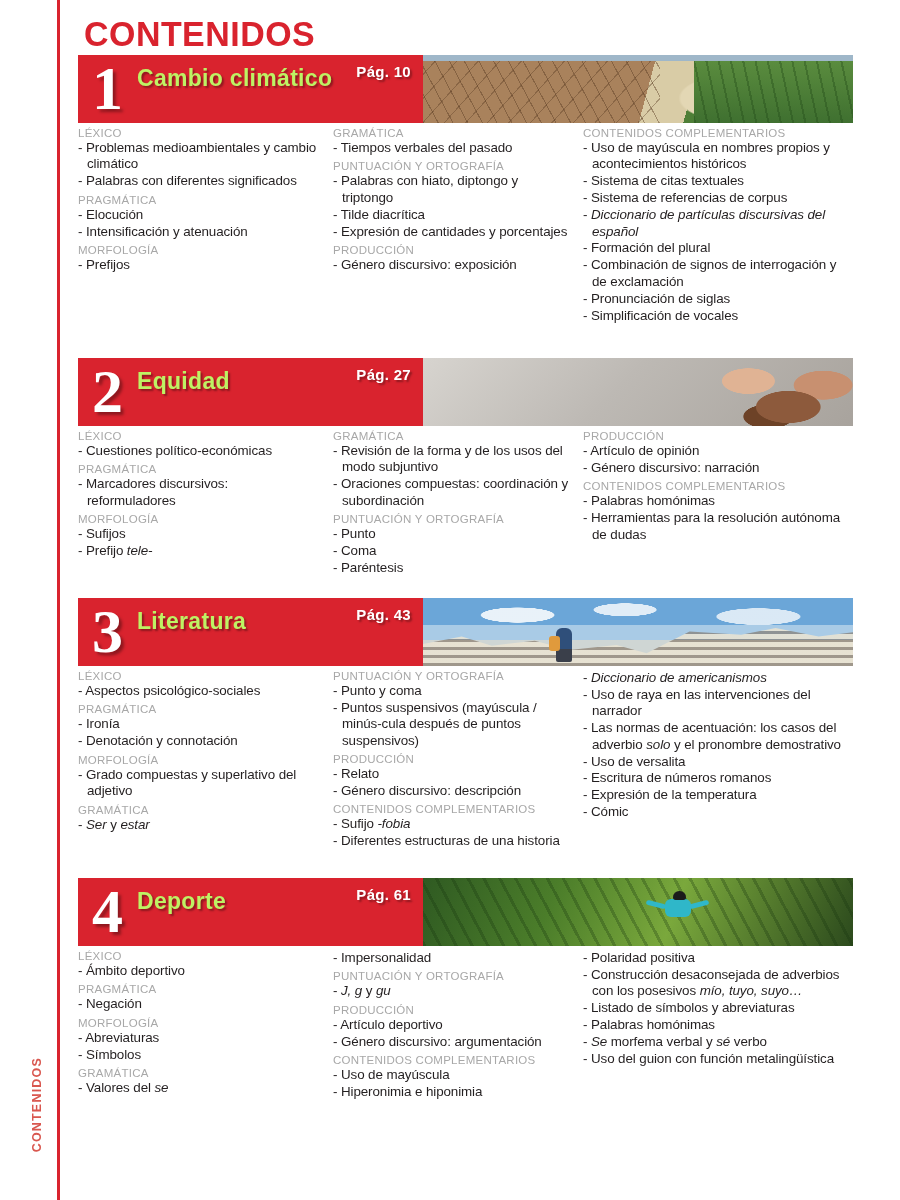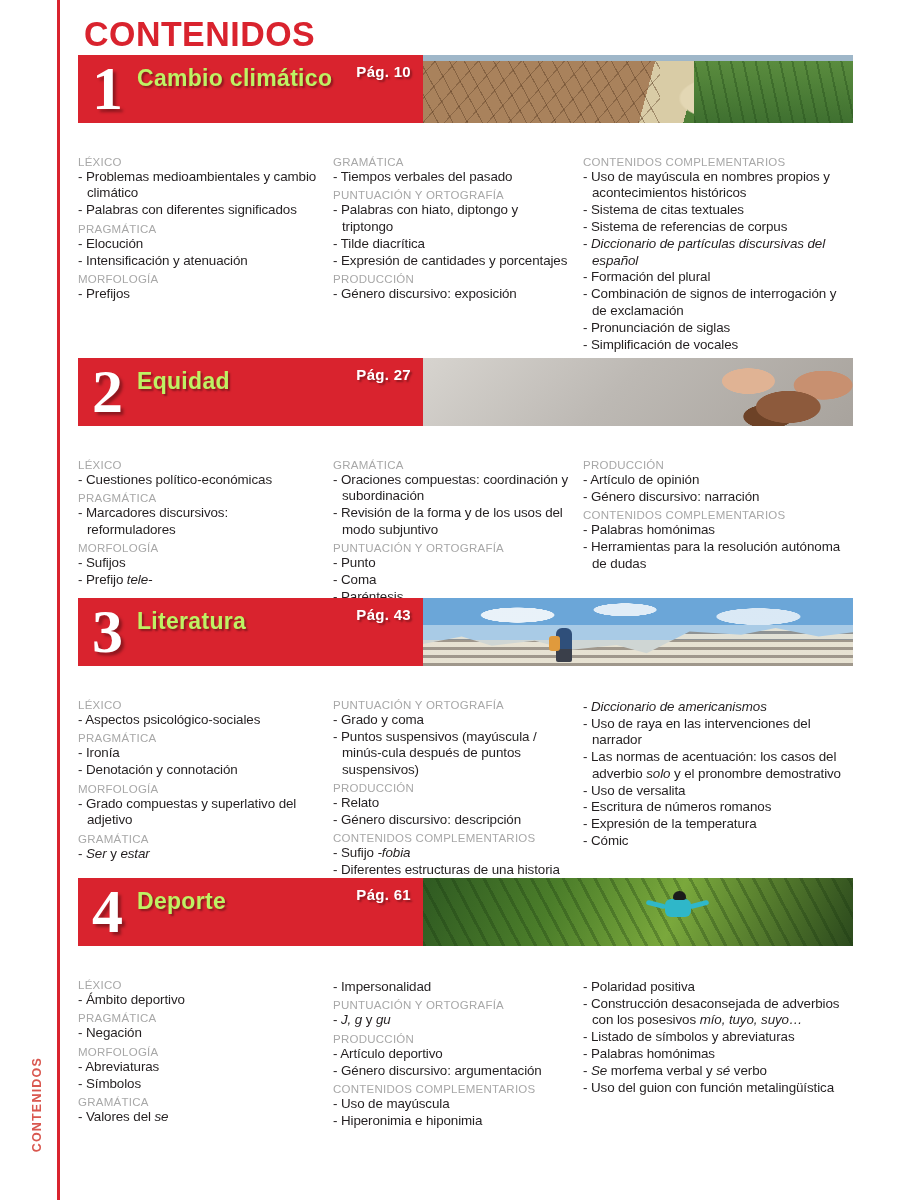--- a/index.html
+++ b/index.html
@@ -223,22 +223,21 @@
   }
   .photo-sport .arm-l, .photo-sport .arm-r{
     position:absolute; top:9px; width:20px; height:5px; background:#2fb7c9; border-radius:3px;
   }
   .photo-sport .arm-l{ left:-1px; transform: rotate(14deg); }
   .photo-sport .arm-r{ left:42px; transform: rotate(-14deg); }
 
   
   .cols {
     display: flex;
-    padding-top: 12px;
-    margin-top: 21px;
+    padding-top: 4px;
   }
   .col { padding-right: 14px; }
   .col-1 { width: 255px; }
   .col-2 { width: 250px; }
   .col-3 { width: 270px; padding-right: 0; }
 
   .cat {
     color: #a8a8a8;
     font-size: 11.5px;
     letter-spacing: 0.25px;
@@ -335,22 +334,22 @@
             <div class="cat">LÉXICO</div>
             <div class="item">- Cuestiones político-económicas</div>
             <div class="cat">PRAGMÁTICA</div>
             <div class="item">- Marcadores discursivos: reformuladores</div>
             <div class="cat">MORFOLOGÍA</div>
             <div class="item">- Sufijos</div>
             <div class="item">- Prefijo <i>tele-</i></div>
           </div>
           <div class="col col-2">
             <div class="cat">GRAMÁTICA</div>
+            <div class="item">- Revisión de la forma y de los usos del modo subjuntivo</div>
             <div class="item">- Oraciones compuestas: coordinación y subordinación</div>
-            <div class="item">- Revisión de la forma y de los usos del modo subjuntivo</div>
             <div class="cat">PUNTUACIÓN Y ORTOGRAFÍA</div>
             <div class="item">- Punto</div>
             <div class="item">- Coma</div>
             <div class="item">- Paréntesis</div>
           </div>
           <div class="col col-3">
             <div class="cat">PRODUCCIÓN</div>
             <div class="item">- Artículo de opinión</div>
             <div class="item">- Género discursivo: narración</div>
             <div class="cat">CONTENIDOS COMPLEMENTARIOS</div>
@@ -382,21 +381,21 @@
             <div class="cat">PRAGMÁTICA</div>
             <div class="item">- Ironía</div>
             <div class="item">- Denotación y connotación</div>
             <div class="cat">MORFOLOGÍA</div>
             <div class="item">- Grado compuestas y superlativo del adjetivo</div>
             <div class="cat">GRAMÁTICA</div>
             <div class="item">- <i>Ser</i> y <i>estar</i></div>
           </div>
           <div class="col col-2">
             <div class="cat">PUNTUACIÓN Y ORTOGRAFÍA</div>
-            <div class="item">- Grado y coma</div>
+            <div class="item">- Punto y coma</div>
             <div class="item">- Puntos suspensivos (mayúscula / minús-cula después de puntos suspensivos)</div>
             <div class="cat">PRODUCCIÓN</div>
             <div class="item">- Relato</div>
             <div class="item">- Género discursivo: descripción</div>
             <div class="cat">CONTENIDOS COMPLEMENTARIOS</div>
             <div class="item">- Sufijo <i>-fobia</i></div>
             <div class="item">- Diferentes estructuras de una historia</div>
           </div>
           <div class="col col-3">
             <div class="item">- <i>Diccionario de americanismos</i></div>

